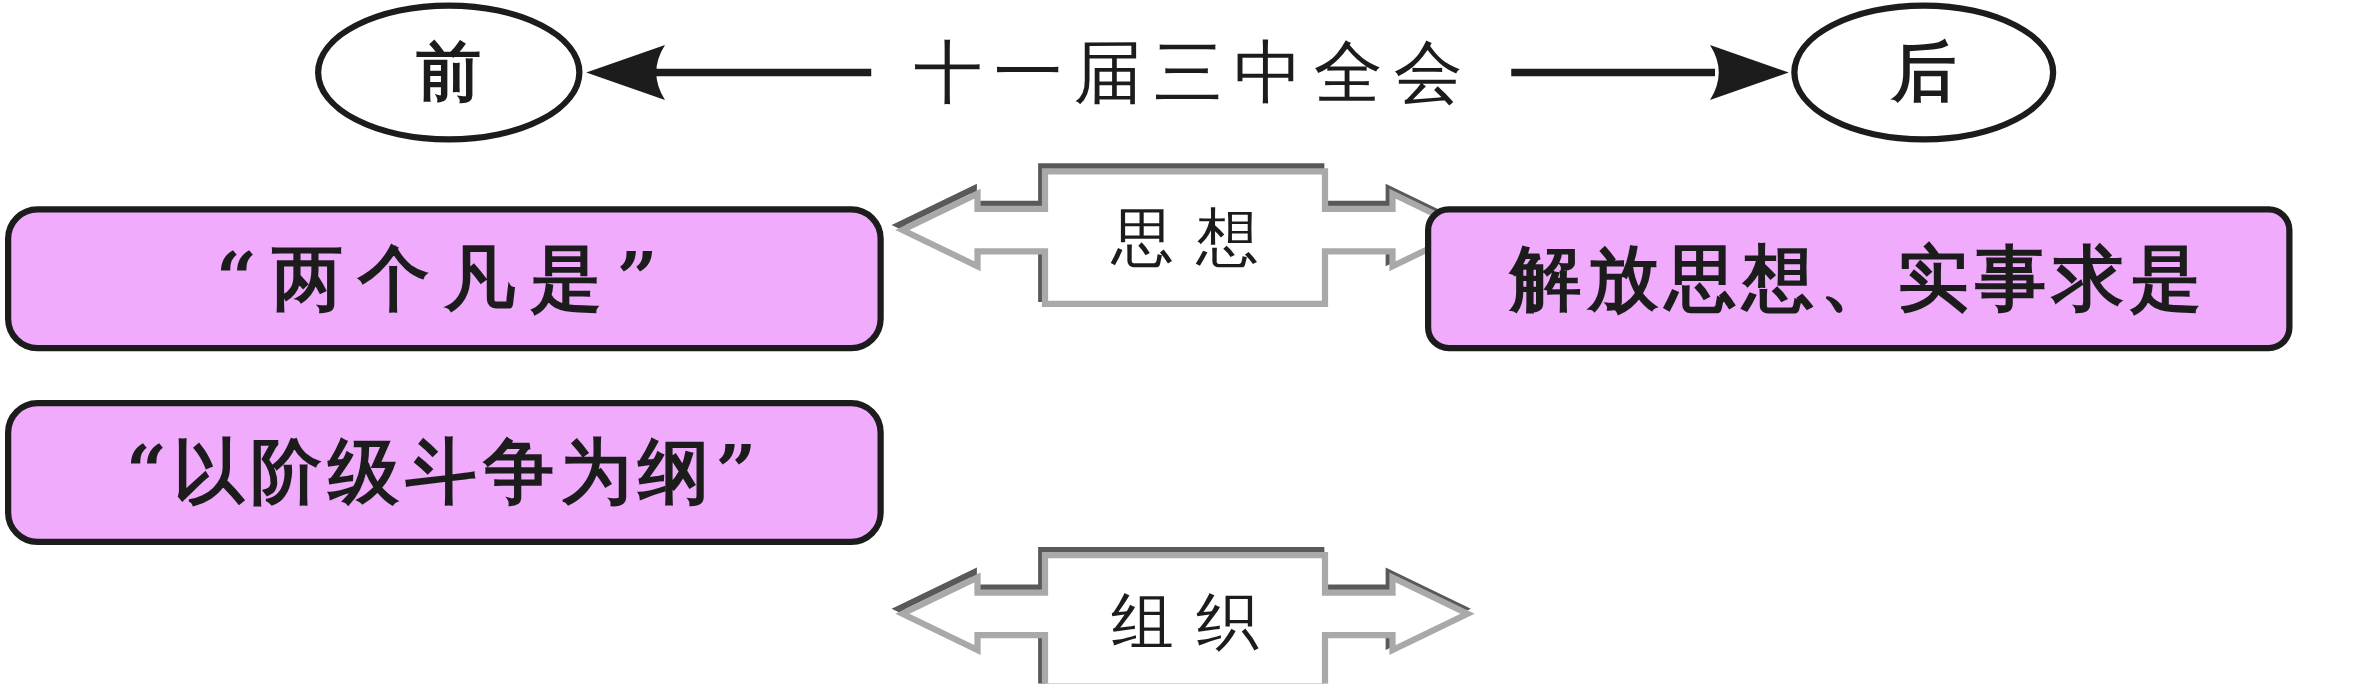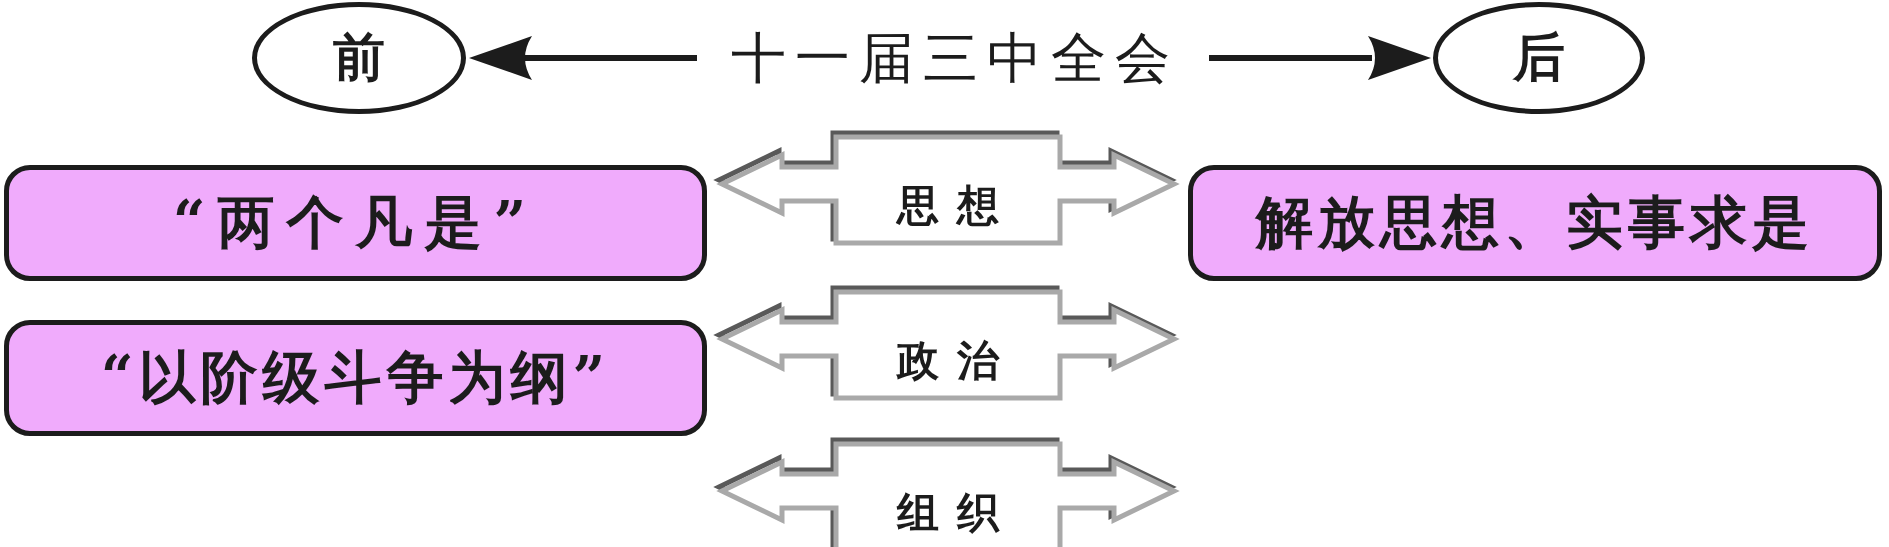--- a/index.html
+++ b/index.html
@@ -34,31 +34,31 @@
   .row-1{top:117px;}
   .row-2{top:272px;text-align:center;}
   .row-3{top:424px;}
   .box{
     position:absolute;top:0;height:116px;box-sizing:border-box;
     border:5px solid #1c1c1c;border-radius:26px;background:#f0abfc;
     display:flex;align-items:center;justify-content:center;
     font-size:57px;font-weight:bold;white-space:nowrap;overflow:hidden;margin-top:48px;
   }
   .box-before{left:4px;width:703px;}
-  .box-after{left:1188px;width:694px;}
+  .box-after{left:1140px;width:694px;border-radius:19px;}
   .ls-wide{letter-spacing:12px;}
   .ls-mid{letter-spacing:5px;}
   .ls-none{letter-spacing:0px;}
   
   .callout{position:absolute;left:716px;top:14px;width:464px;height:114px;}
   .callout svg{position:absolute;left:0;top:0;overflow:visible;}
   .callout-label{
-    position:absolute;left:120px;top:22px;width:224px;height:106px;
+    position:absolute;left:120px;top:6px;width:224px;height:106px;
     display:flex;align-items:center;justify-content:center;
-    font-size:42px;font-weight:bold;letter-spacing:18px;text-indent:18px;
+    font-size:50px;font-weight:normal;letter-spacing:18px;text-indent:18px;
     white-space:nowrap;
   }
 </style>
 </head>
 <body>
 
 <div class="stage">
 
   <div class="ellipse ellipse-before">
     <span>前</span>
@@ -93,27 +93,20 @@
     </div>
     <div class="box box-after ls-mid">
       <span>解放思想、实事求是</span>
     </div>
   </div>
 
   <div class="row row-2">
     <div class="box box-before ls-mid">
       <span>“以阶级斗争为纲”</span>
     </div>
-    <div class="callout">
-      <svg width="464" height="114" viewBox="0 0 464 114">
-        <path d="M6,53 L66,24 L66,36 L120,36 L120,6 L344,6 L344,36 L398,36 L398,24 L458,53 L398,82 L398,70 L344,70 L344,112 L120,112 L120,70 L66,70 L66,82 Z" transform="translate(-3,-4)" fill="none" stroke="#595959" stroke-width="5"></path>
-        <path d="M6,53 L66,24 L66,36 L120,36 L120,6 L344,6 L344,36 L398,36 L398,24 L458,53 L398,82 L398,70 L344,70 L344,112 L120,112 L120,70 L66,70 L66,82 Z" fill="#ffffff" stroke="#a9a9a9" stroke-width="5"></path>
-      </svg>
-      <span class="callout-label">政治</span>
-    </div>
   </div>
 
   <div class="row row-3">
     <div class="callout">
       <svg width="464" height="114" viewBox="0 0 464 114">
         <path d="M6,53 L66,24 L66,36 L120,36 L120,6 L344,6 L344,36 L398,36 L398,24 L458,53 L398,82 L398,70 L344,70 L344,112 L120,112 L120,70 L66,70 L66,82 Z" transform="translate(-3,-4)" fill="none" stroke="#595959" stroke-width="5"></path>
         <path d="M6,53 L66,24 L66,36 L120,36 L120,6 L344,6 L344,36 L398,36 L398,24 L458,53 L398,82 L398,70 L344,70 L344,112 L120,112 L120,70 L66,70 L66,82 Z" fill="#ffffff" stroke="#a9a9a9" stroke-width="5"></path>
       </svg>
       <span class="callout-label">组织</span>
     </div>

